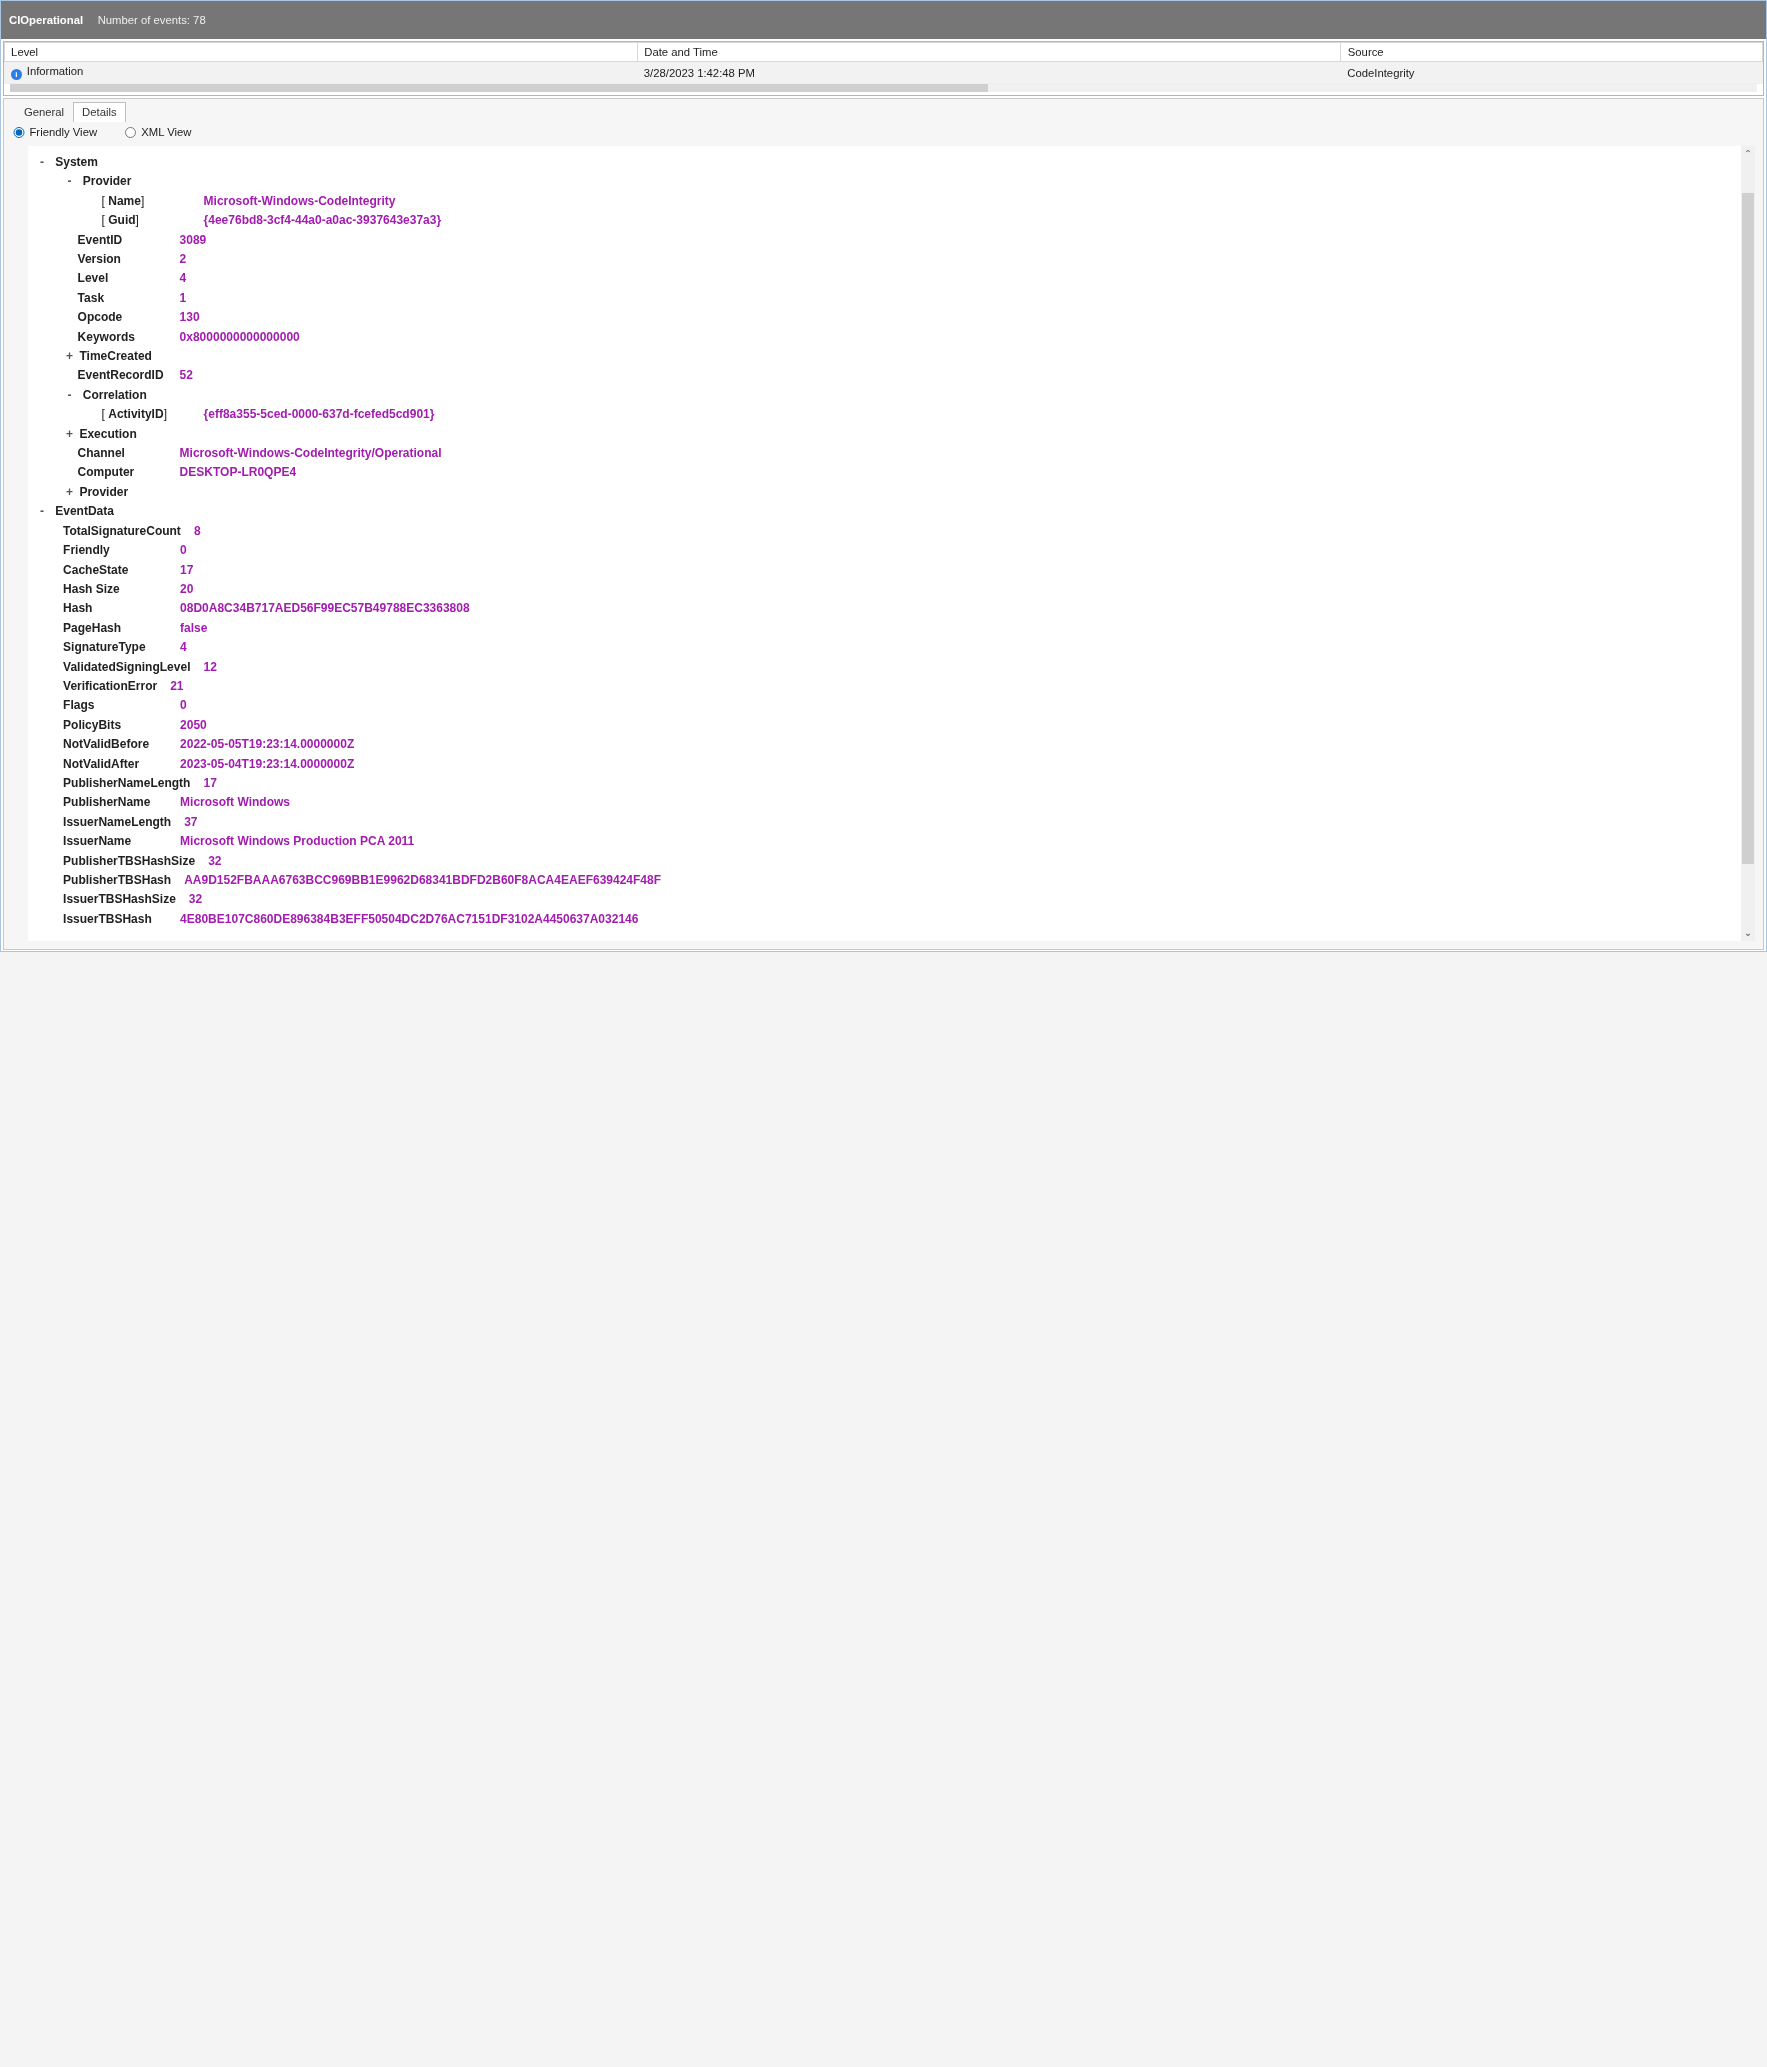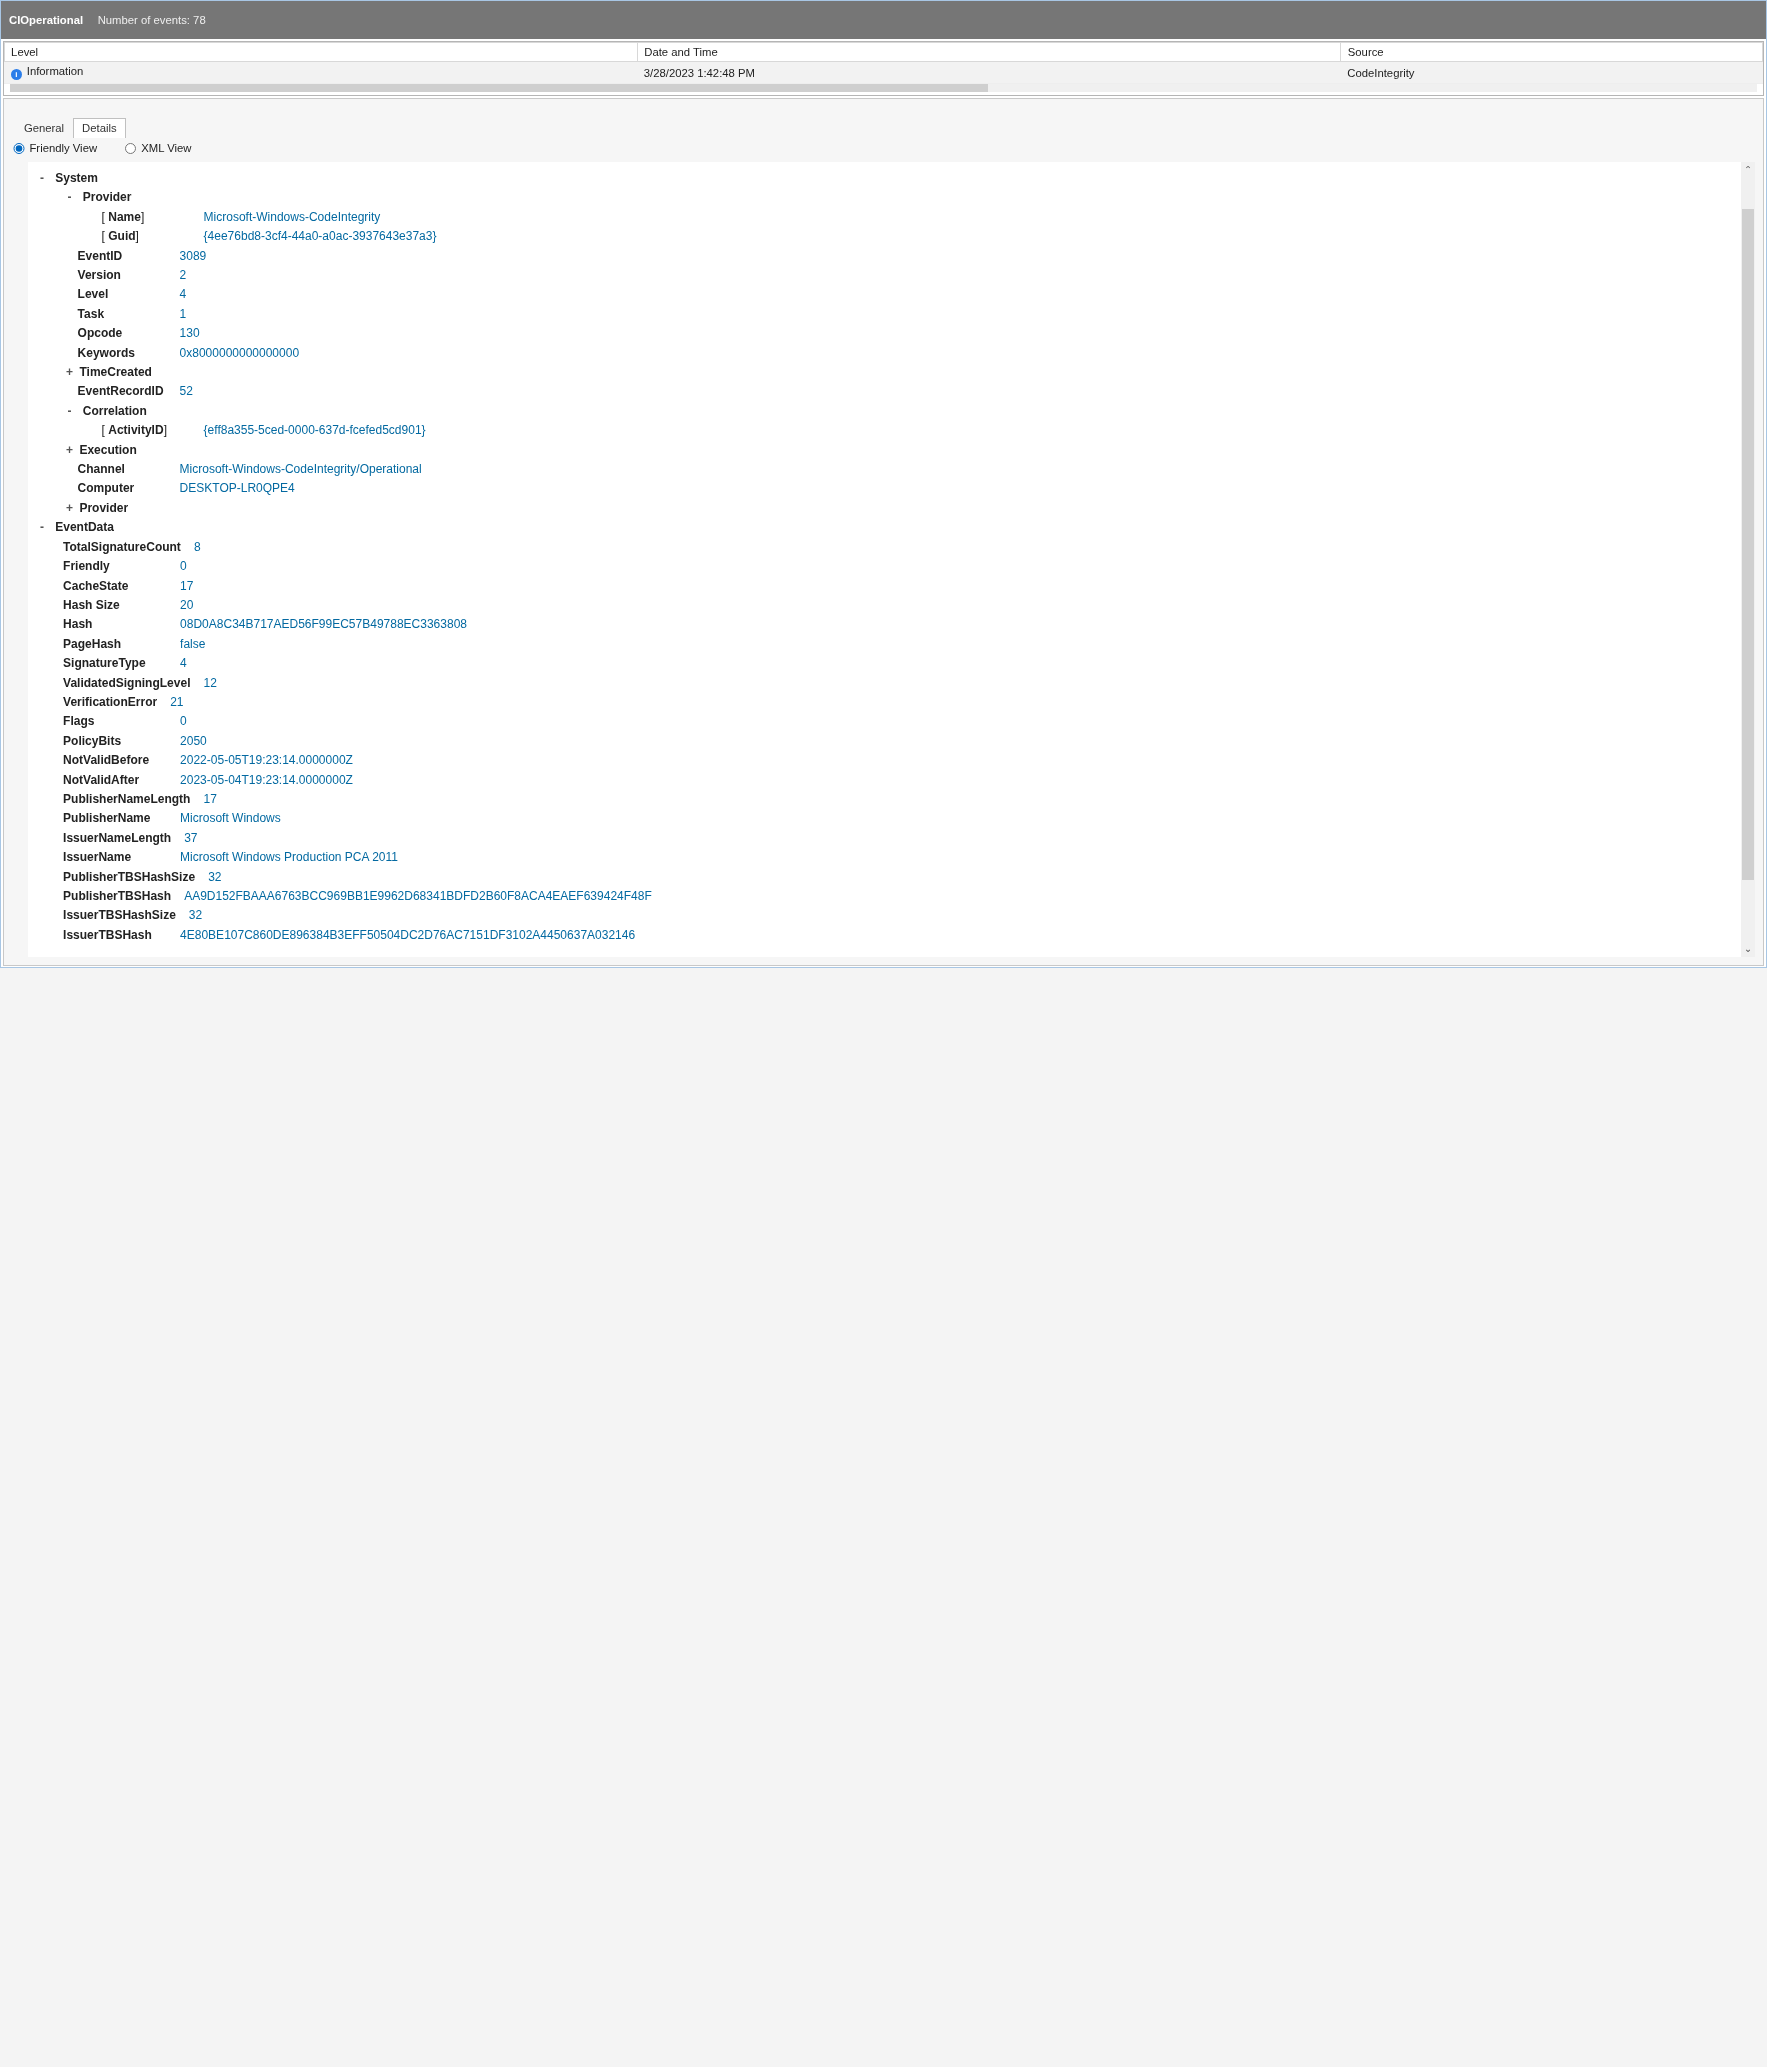--- a/index.html
+++ b/index.html
@@ -14,38 +14,38 @@
   table.events th { text-align: left; font-weight: 400; padding: 3.2px 6.5px; border: 0.8px solid #d8d8d8; background: #fff; font-size: 11.3px; }
   table.events td { padding: 3.2px 6.5px; border-bottom: 0.8px solid #eee; font-size: 11.3px; }
   tr.selected td { background: #f2f2f2; }
   .icon-info { display: inline-block; width: 11.3px; height: 11.3px; border-radius: 50%; background: #2b7de9; color: #fff; font-size: 8px; font-weight: bold; text-align: center; line-height: 11.3px; margin-right: 4.9px; vertical-align: -1.6px; }
   .hscroll { height: 8px; background: #f0f0f0; position: relative; margin: 0 6.5px 3.2px 6.5px; }
   .hscroll .thumb { position: absolute; left: 0; top: 0; height: 100%; width: 56%; background: #cfcfcf; }
   .detail-header { background: #f6f6f6; border: 0.8px solid #c8c8c8; margin: 1.6px; padding: 3.2px 6.5px; display: flex; justify-content: space-between; align-items: center; font-size: 11.3px; }
   .detail-header .close { font-size: 13px; font-weight: bold; cursor: default; padding: 0 3.2px; }
   .detail-body { border: 0.8px solid #c8c8c8; margin: 0 1.6px 1.6px 1.6px; background: #f6f6f6; padding: 0; }
   .tabs { display: flex; gap: 0; padding: 3.2px 4.9px 0 11.3px; align-items: flex-end; }
-  .tab { padding: 3.2px 8px; font-size: 11.3px; color: #333; cursor: default; border: 0.8px solid transparent; border-bottom: none; margin-top: 16px; }
+  .tab { padding: 3.2px 8px; font-size: 11.3px; color: #333; cursor: default; border: 0.8px solid transparent; border-bottom: none; }
   .tab.active { background: #fff; border-color: #c0c0c0; }
   .viewbar { padding: 4.9px 9.7px 8px 9.7px; display: flex; gap: 28px; align-items: center; }
   .radio { display: flex; align-items: center; gap: 4.9px; font-size: 11.3px; }
   input[type=radio] { accent-color: #0067c0; width: 11.3px; height: 11.3px; margin: 0; }
   .content-frame { display: flex; background: #fff; margin: 0 8px 8px 24px; border: none; }
   .content { flex: 1; padding: 6.5px 8px 11.3px 8px; overflow: hidden; }
   .vscroll { width: 14.6px; background: #f0f0f0; position: relative; }
   .vscroll .arrow { position: absolute; left: 0; width: 100%; height: 16px; color: #606060; text-align: center; font-size: 9.7px; line-height: 16px; }
   .vscroll .arrow.up { top: 0; } .vscroll .arrow.down { bottom: 0; }
   .vscroll .track { position: absolute; top: 16px; bottom: 16px; left: 0; right: 0; }
   .vscroll .thumb { position: absolute; left: 1.6px; right: 1.6px; top: 4%; height: 88%; background: #cfcfcf; }
   .tree-row { display: flex; align-items: flex-start; font-size: 12px; line-height: 19.4px; }
   .expander { width: 13px; text-align: center; font-weight: bold; color: #555; flex-shrink: 0; }
   .node-label { font-weight: 600; }
   .kv { display: flex; align-items: flex-start; font-size: 12px; line-height: 19.4px; }
   .kv .k { font-weight: 600; flex-shrink: 0; }
-  .kv .v { font-weight: 400; color: #0369a1; word-break: break-all; }
+  .kv .v { font-weight: 700; color: #a21caf; word-break: break-all; }
   .ind1 { padding-left: 0px; }
   .ind2 { padding-left: 27.5px; }
   .ind3 { padding-left: 42px; }
   .ind4 { padding-left: 66px; }
   .kv.attr .k::before { content: "[ "; font-weight: 400; }
   .kv.attr .k::after  { content: "]"; font-weight: 400; }
   
   .sys-kv .k { width: 102px; }
   .ed-kv  .k { width: 104px; }
   .ed-kv  { gap: 13px; }

